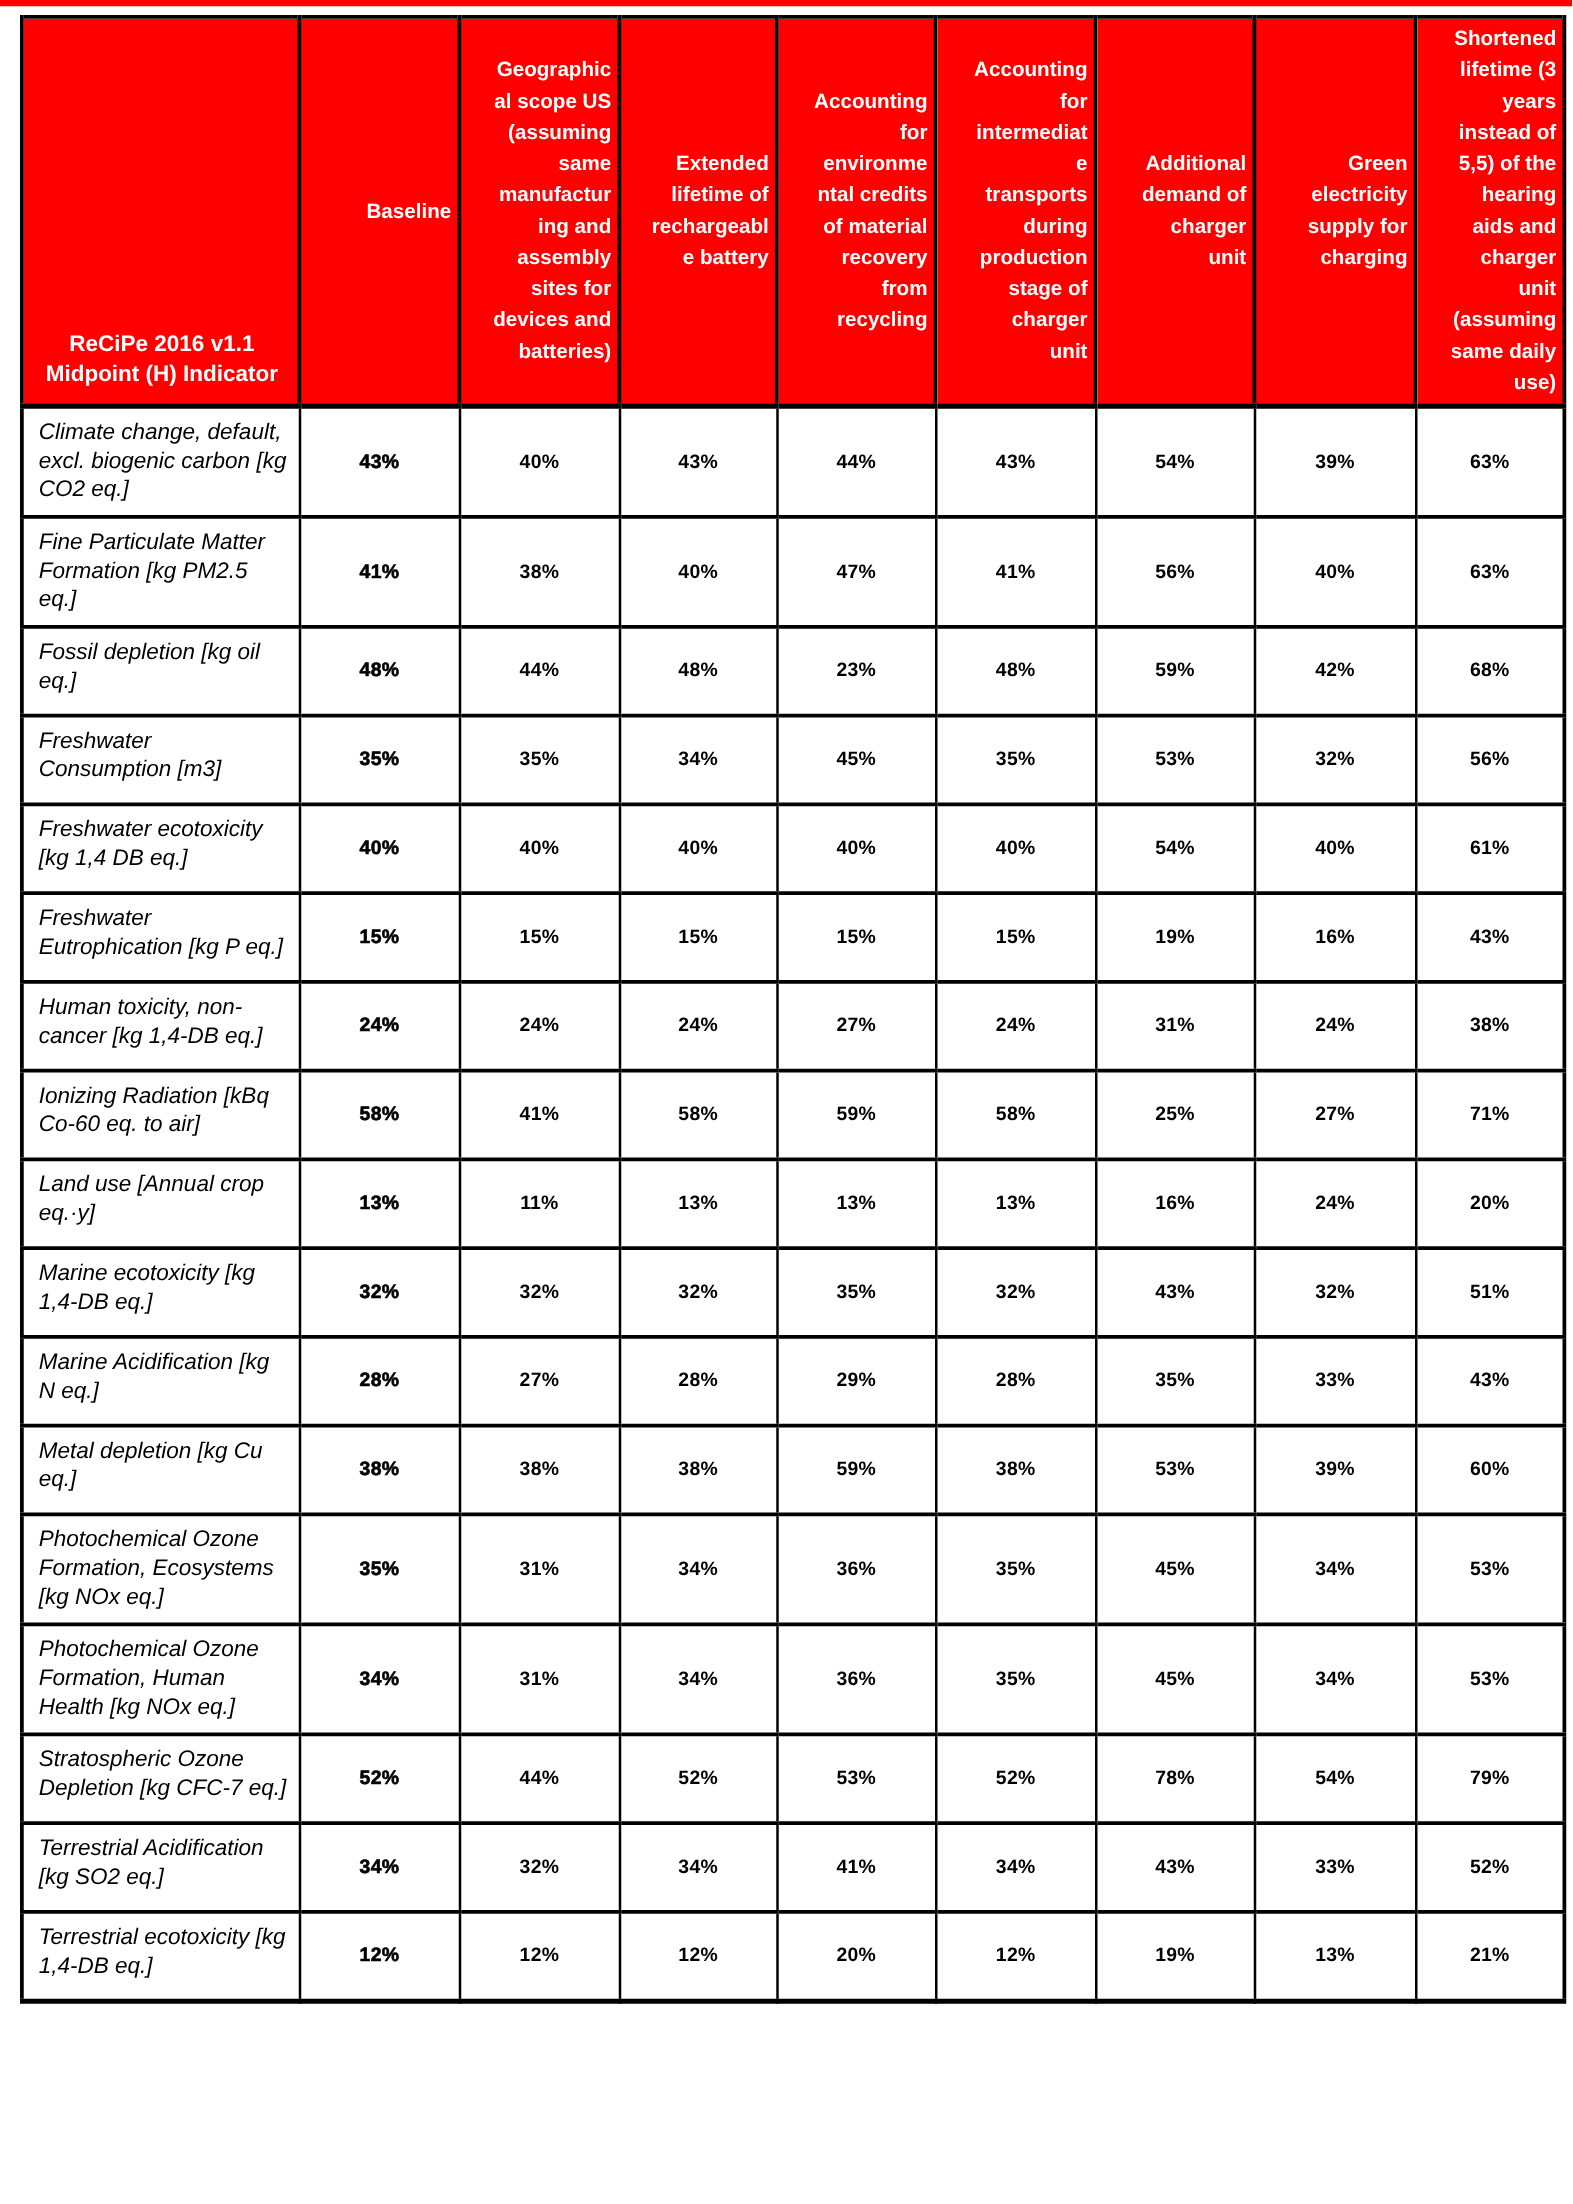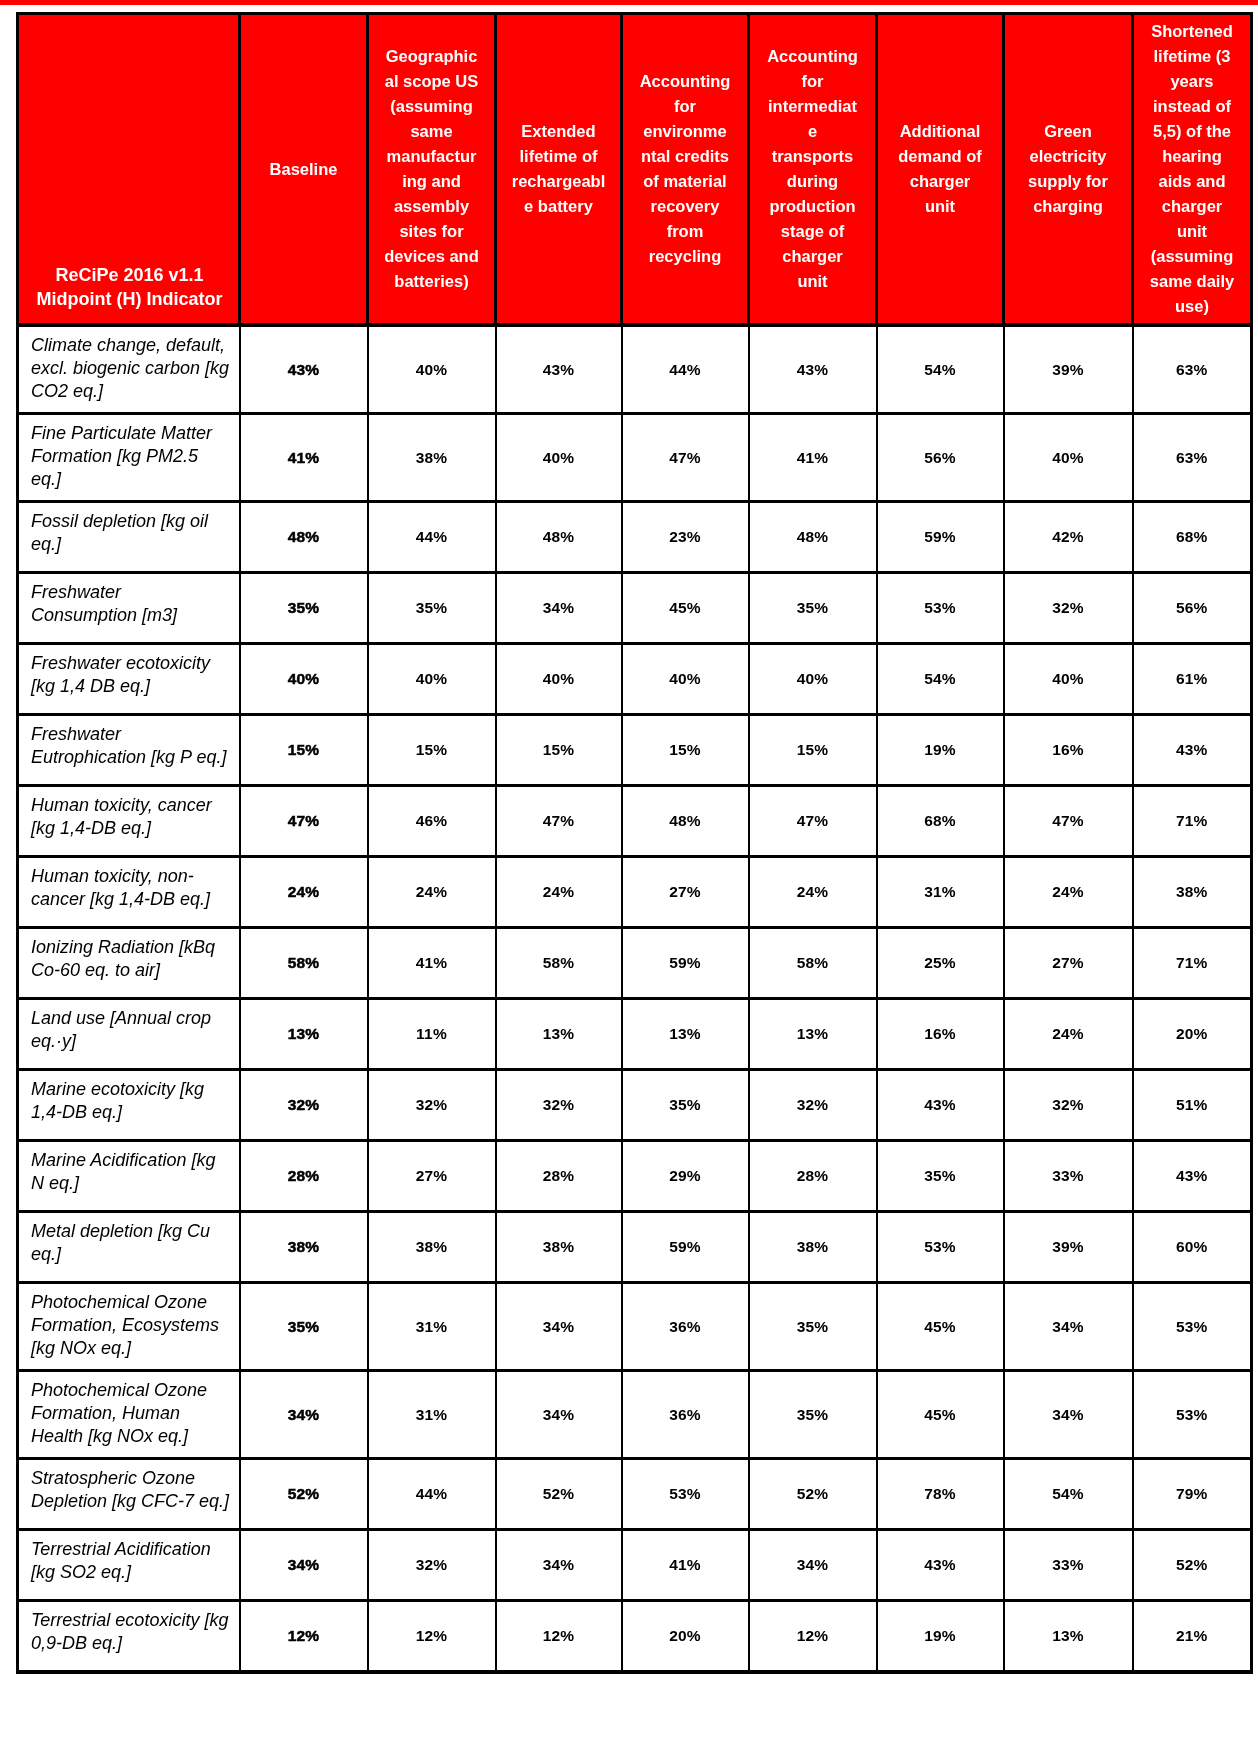--- a/index.html
+++ b/index.html
@@ -12,21 +12,21 @@
   table.lca{
     position:absolute;top:12px;left:16px;width:1234px;
     border-collapse:collapse;table-layout:fixed;background:#ffffff;
     border:3px solid var(--ink);border-bottom-width:4px;
   }
   thead tr{height:300px;}
   th{
     background:var(--red);color:#ffffff;
     border-left:3px solid var(--ink);border-right:3px solid var(--ink);
     border-bottom:4px solid var(--ink);
-    vertical-align:middle;text-align:center;
+    vertical-align:middle;text-align:right;
     font-weight:bold;font-size:16.5px;line-height:25px;
     white-space:pre-line;padding:4px 5px;overflow:hidden;
   }
   th.corner{
     vertical-align:bottom;text-align:center;
     font-size:18px;line-height:24px;padding:0 10px 12px 12px;
   }
   tbody tr{height:71px;}
   td{
     background:#ffffff;color:var(--ink);
@@ -181,31 +181,20 @@
           <td class="val baseline">15%</td>
           <td class="val">15%</td>
           <td class="val">15%</td>
           <td class="val">15%</td>
           <td class="val">15%</td>
           <td class="val">19%</td>
           <td class="val">16%</td>
           <td class="val">43%</td>
         </tr>
         <tr>
-          <td class="indicator">Human toxicity, cancer [kg 1,4-DB eq.]</td>
-          <td class="val baseline">47%</td>
-          <td class="val">46%</td>
-          <td class="val">47%</td>
-          <td class="val">48%</td>
-          <td class="val">47%</td>
-          <td class="val">68%</td>
-          <td class="val">47%</td>
-          <td class="val">71%</td>
-        </tr>
-        <tr>
           <td class="indicator">Human toxicity, non-cancer [kg 1,4-DB eq.]</td>
           <td class="val baseline">24%</td>
           <td class="val">24%</td>
           <td class="val">24%</td>
           <td class="val">27%</td>
           <td class="val">24%</td>
           <td class="val">31%</td>
           <td class="val">24%</td>
           <td class="val">38%</td>
         </tr>
@@ -302,21 +291,21 @@
           <td class="val baseline">34%</td>
           <td class="val">32%</td>
           <td class="val">34%</td>
           <td class="val">41%</td>
           <td class="val">34%</td>
           <td class="val">43%</td>
           <td class="val">33%</td>
           <td class="val">52%</td>
         </tr>
         <tr>
-          <td class="indicator">Terrestrial ecotoxicity [kg 0,9-DB eq.]</td>
+          <td class="indicator">Terrestrial ecotoxicity [kg 1,4-DB eq.]</td>
           <td class="val baseline">12%</td>
           <td class="val">12%</td>
           <td class="val">12%</td>
           <td class="val">20%</td>
           <td class="val">12%</td>
           <td class="val">19%</td>
           <td class="val">13%</td>
           <td class="val">21%</td>
         </tr>
       </tbody>

